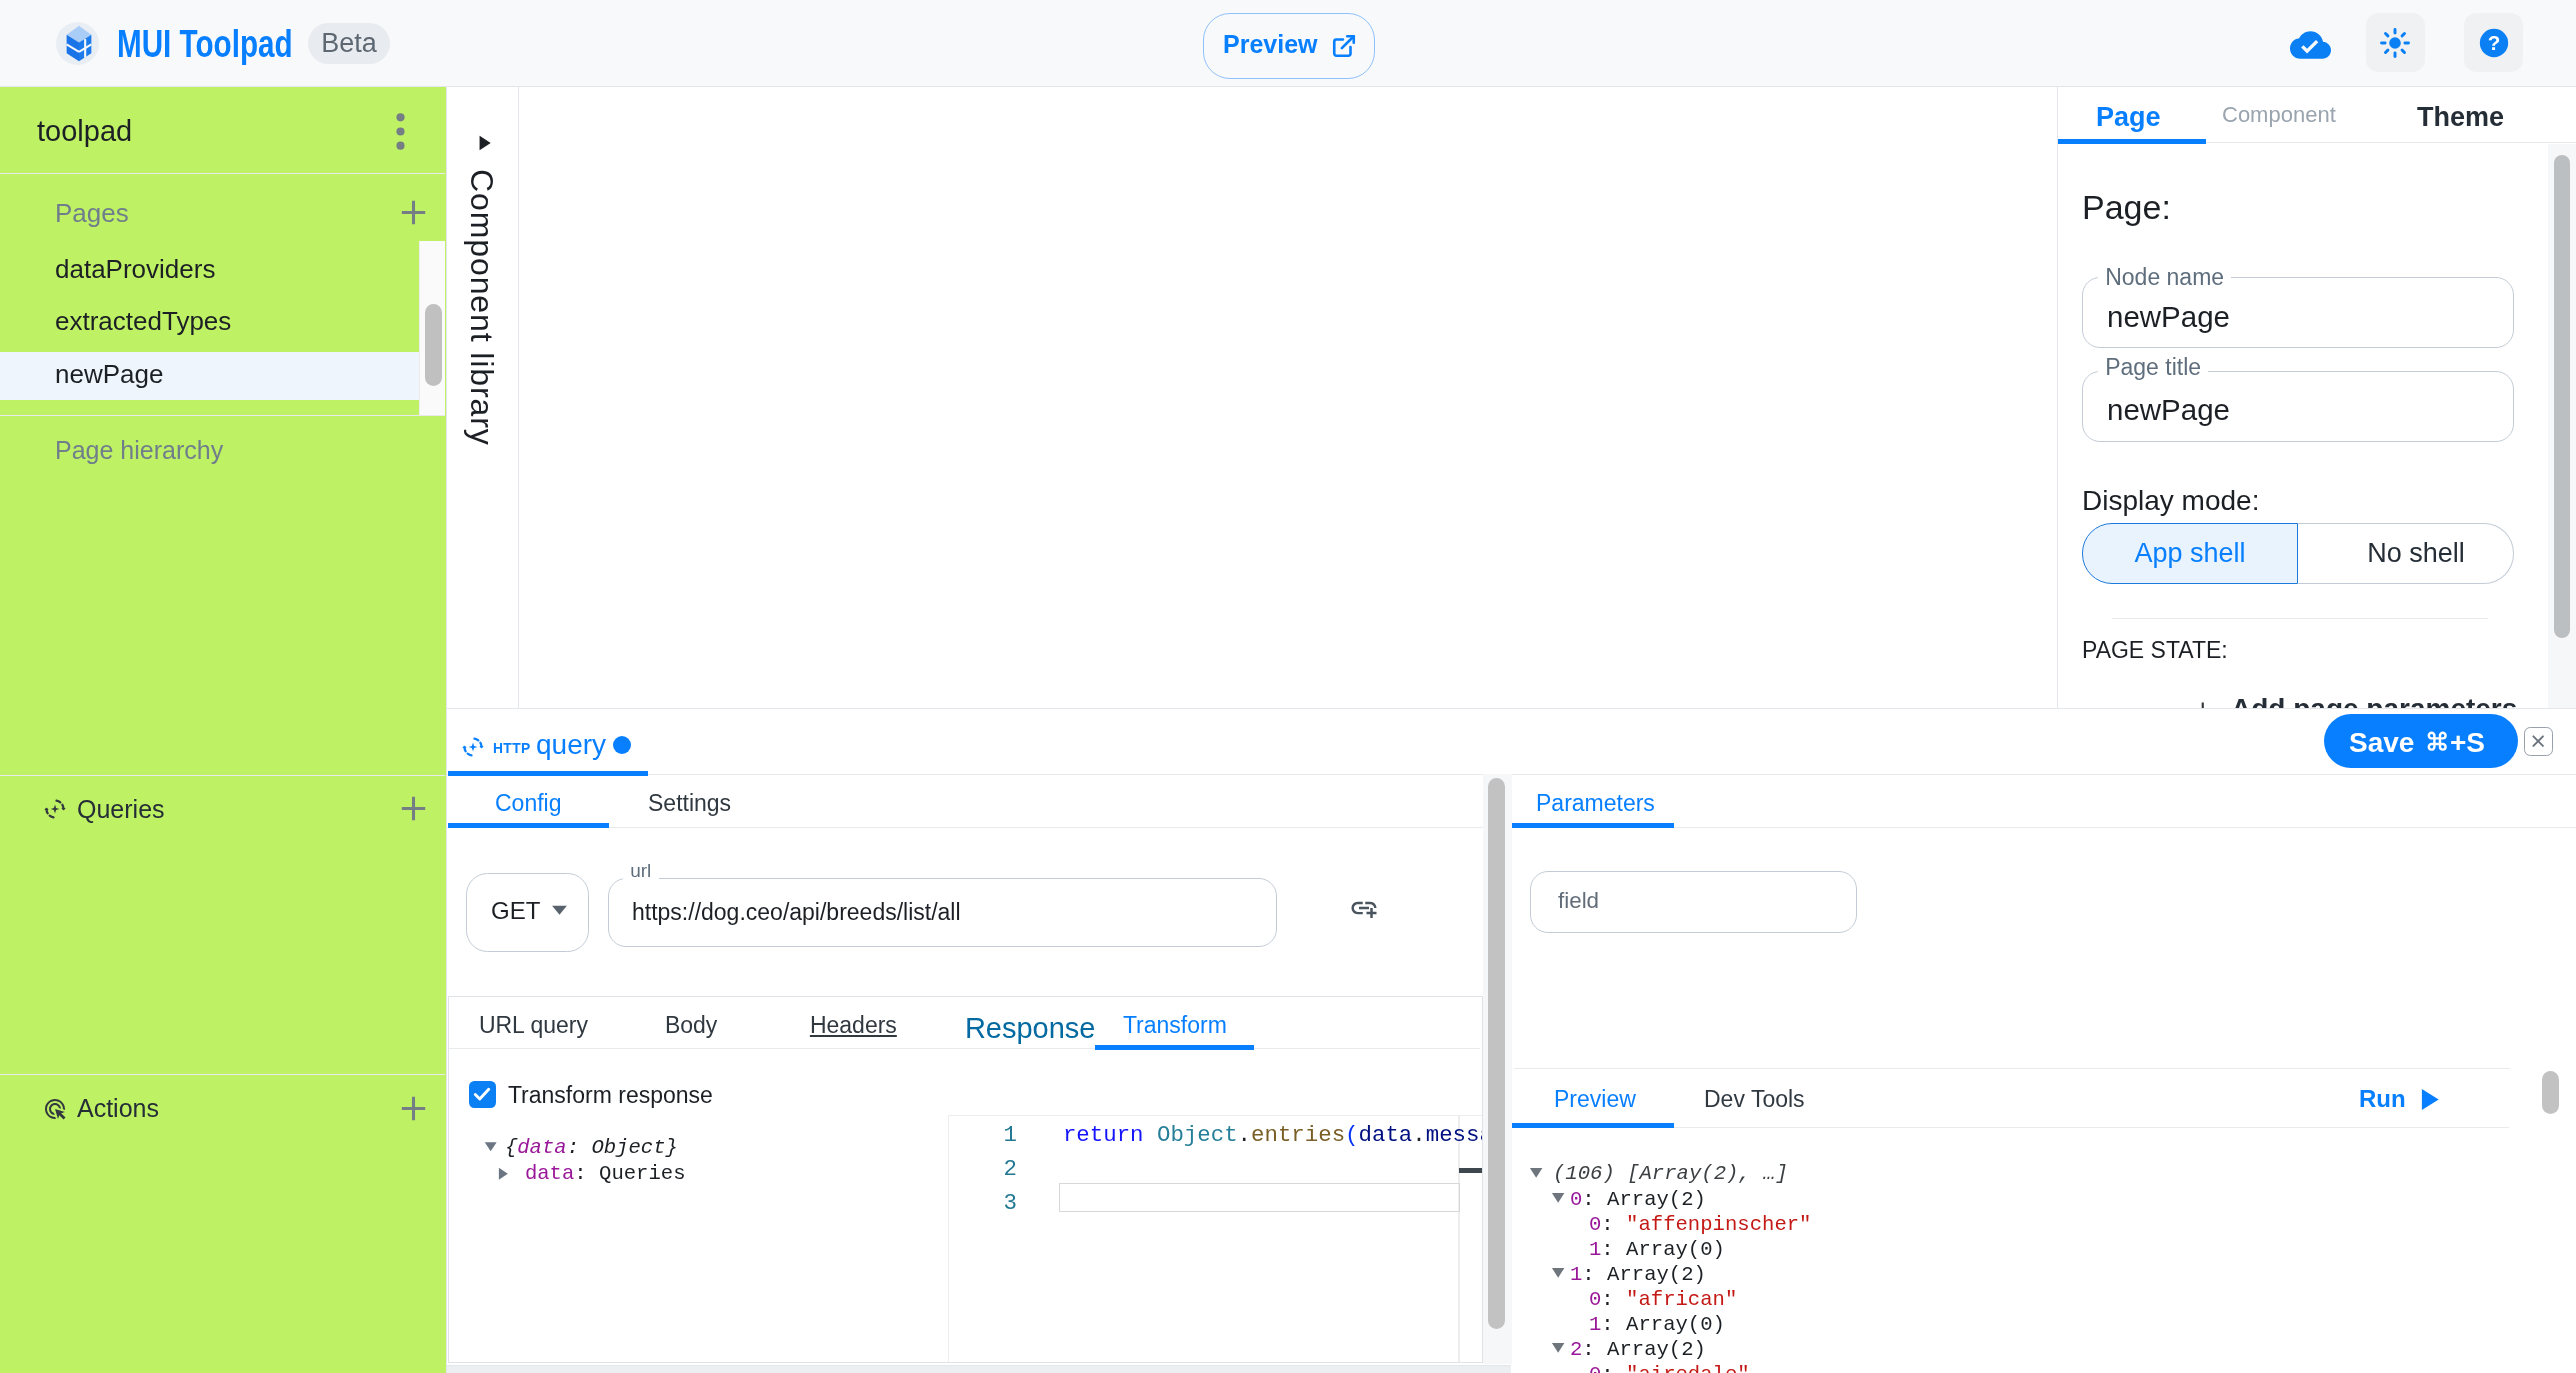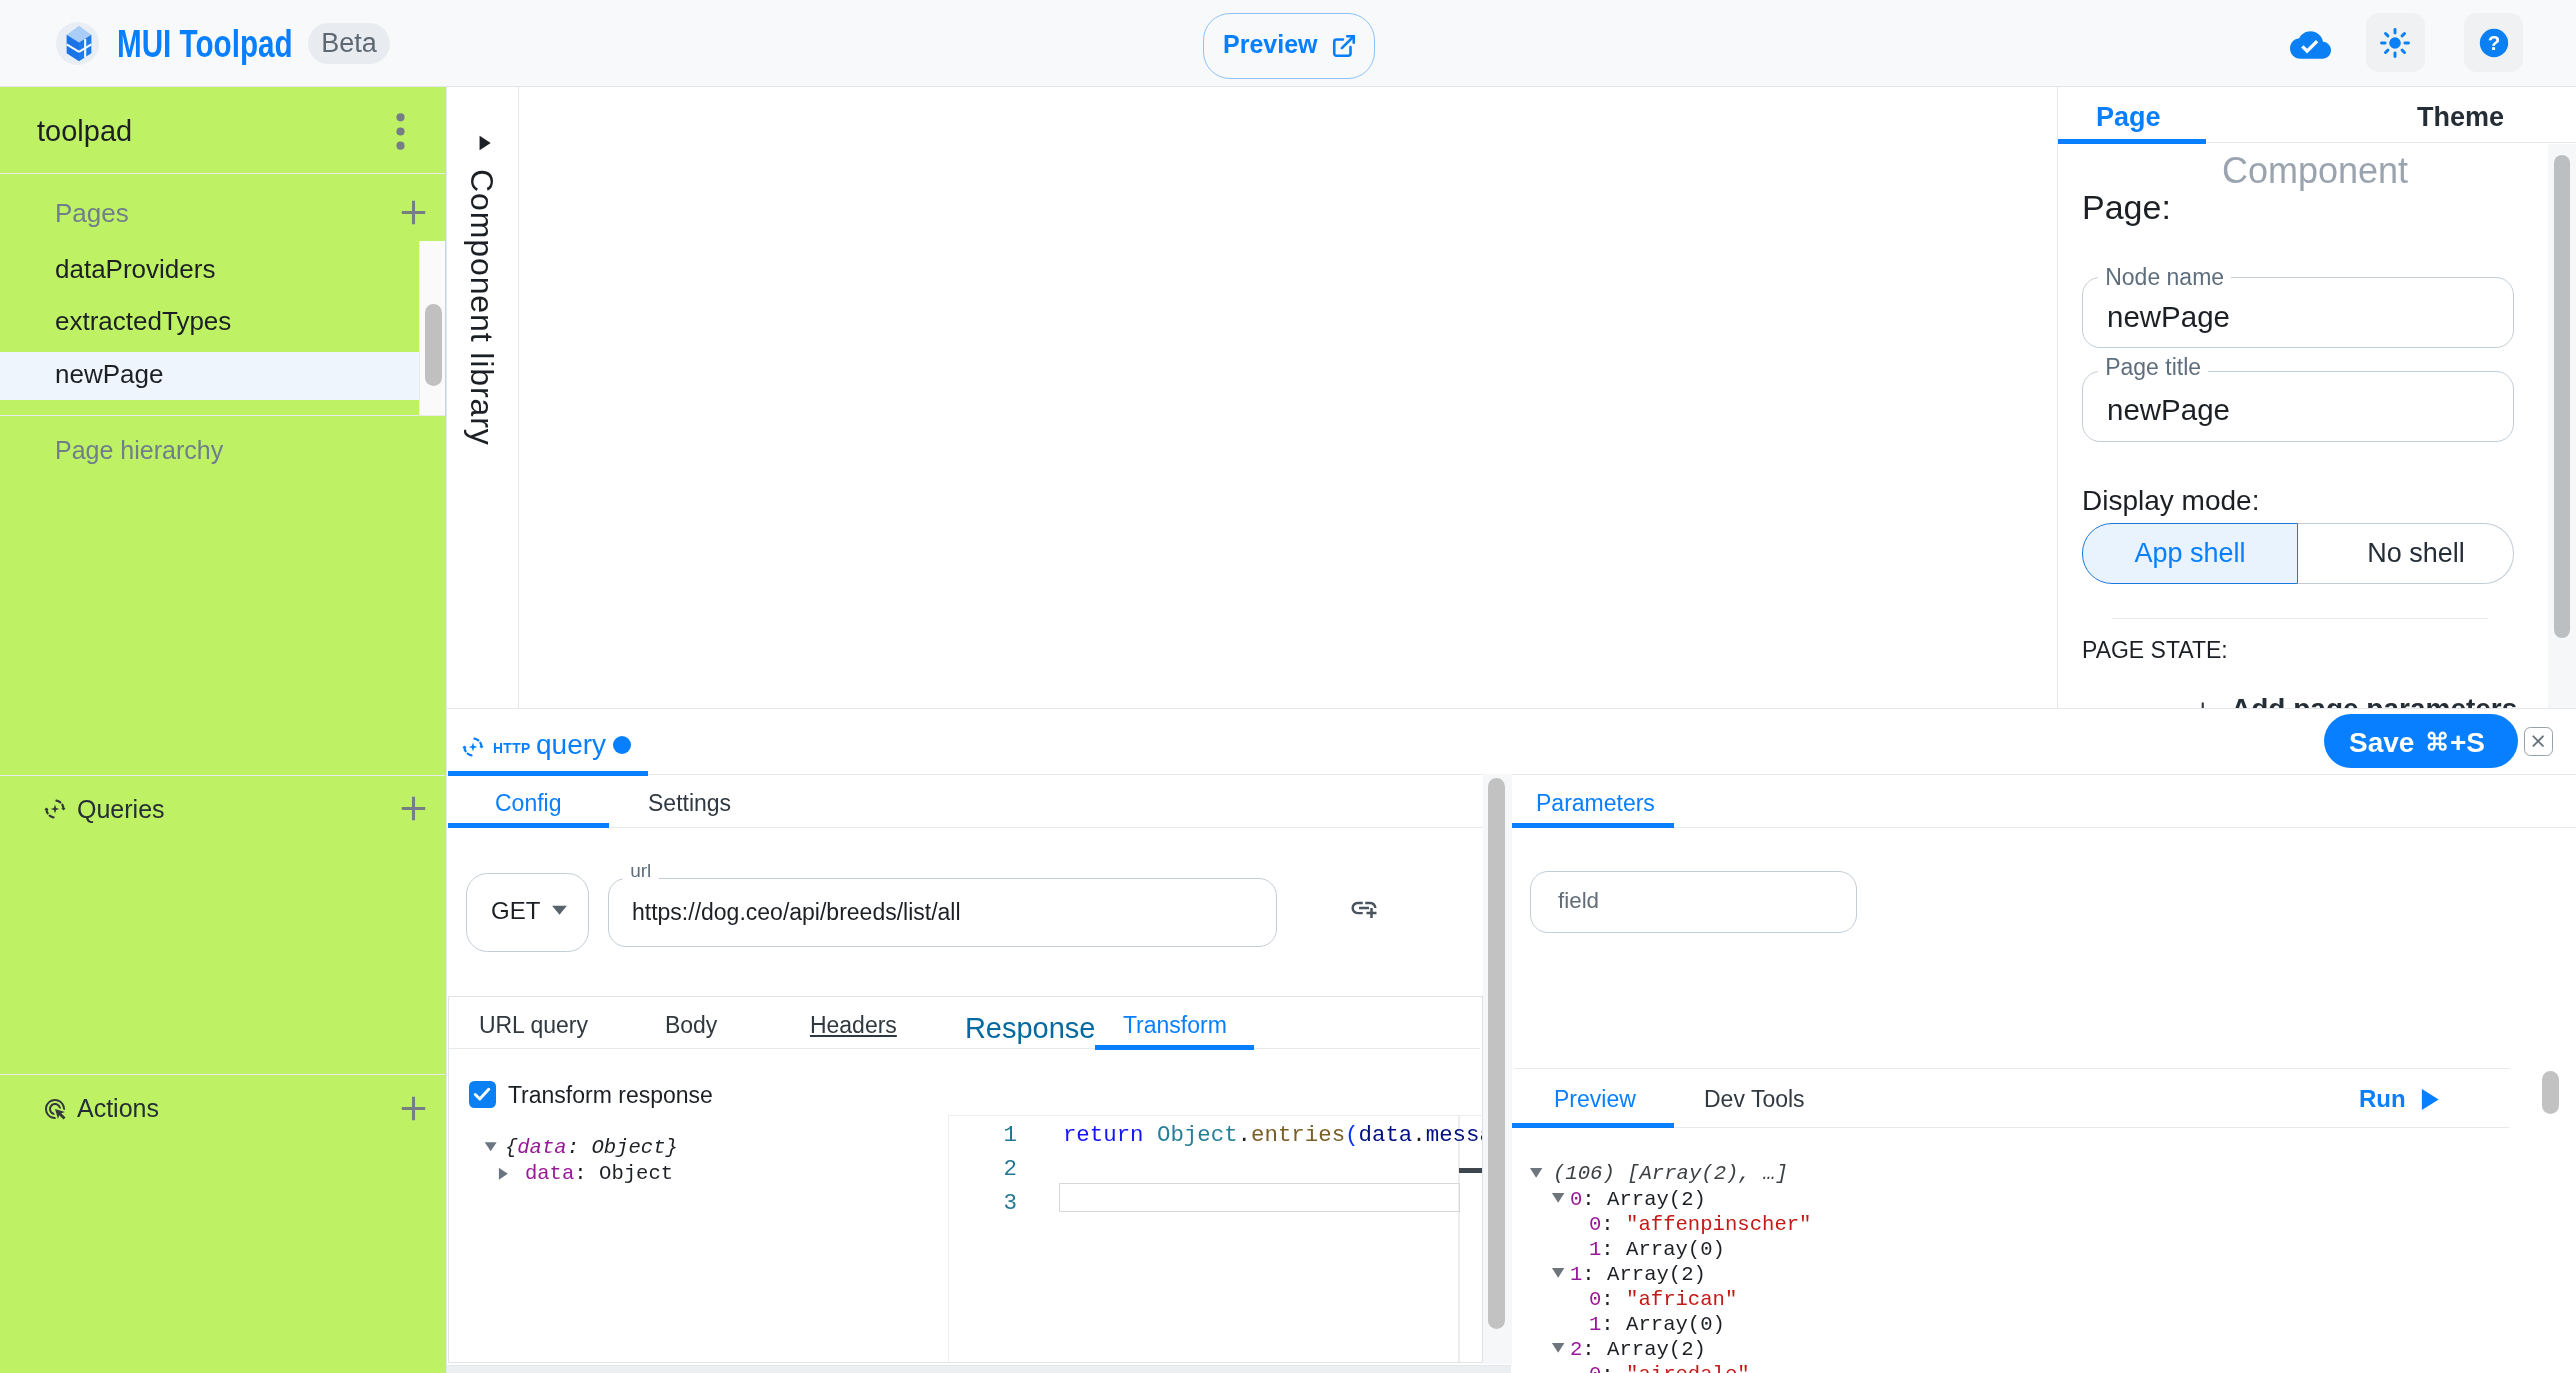--- a/index.html
+++ b/index.html
@@ -108,21 +108,21 @@
     <svg class="abs" style="left:31px;top:48px;" width="14.3" height="16" viewBox="0 0 18 20">
         <polygon points="2,1 16,10 2,19" fill="#1c2025"></polygon>
       </svg>
     <div class="abs" style="left:53px;top:82px;font-size:32px;letter-spacing:0.9px;color:#1c2025;white-space:nowrap;transform:rotate(90deg);transform-origin:0 0;">Component library</div>
   </div>
 
 
   <div class="abs" style="left:2057px;top:87px;width:519px;height:623px;background:#fff;border-left:1.8px solid #e3e7eb;">
     <div class="abs" style="left:0;top:55px;width:519px;border-bottom:1.8px solid #e8ebee;"></div>
     <div class="abs" style="left:38px;top:15px;font-size:27px;font-weight:bold;color:#077fff;">Page</div>
-    <div class="abs" style="left:164px;top:15px;font-size:36px;color:#9aa4af;margin-top:48px;">Component</div>
+    <div class="abs" style="left:164px;top:15px;font-size:22px;color:#9aa4af;">Component</div>
     <div class="abs" style="left:359px;top:15px;font-size:27px;font-weight:bold;color:#252d36;">Theme</div>
     <div class="abs" style="left:0;top:52px;width:148px;height:5.4px;background:#077fff;"></div>
 
     <div class="abs" style="left:24px;top:101px;font-size:34px;color:#1c2025;">Page:</div>
 
     <div class="abs" style="left:24px;top:190px;width:432px;height:71px;border:1.8px solid #c3ccd6;border-radius:18px;"></div>
     <div class="abs" style="left:40px;top:177px;background:#fff;padding:0 7.2px;font-size:23px;color:#5f6e7d;">Node name</div>
     <div class="abs" style="left:49px;top:213px;font-size:29.5px;">newPage</div>
     <div class="abs" style="left:24px;top:284px;width:432px;height:71px;border:1.8px solid #c3ccd6;border-radius:18px;"></div>
     <div class="abs" style="left:40px;top:267px;background:#fff;padding:0 7.2px;font-size:23px;color:#5f6e7d;">Page title</div>
@@ -204,21 +204,21 @@
         </svg>
       <div class="abs" style="left:59px;top:85px;font-size:23px;">Transform response</div>
 
       <svg class="abs" style="left:35px;top:144px;" width="13.4" height="11.6" viewBox="0 0 18 14">
           <polygon points="1,1 17,1 9,13" fill="#6b7682"></polygon>
         </svg>
       <div class="abs mono" style="left:56px;top:139px;font-size:20.6px;font-style:italic;"><span style="color:#1c2025;">{</span><span style="color:#991899;">data</span><span style="color:#1c2025;">: Object}</span></div>
       <svg class="abs" style="left:49px;top:170px;" width="10.7" height="13.4" viewBox="0 0 14 18">
           <polygon points="1,1 13,9 1,17" fill="#6b7682"></polygon>
         </svg>
-      <div class="abs mono" style="left:76px;top:165px;font-size:20.6px;"><span style="color:#991899;">data</span><span style="color:#1c2025;">: Object</span></div>
+      <div class="abs mono" style="left:76px;top:165px;font-size:20.6px;"><span style="color:#991899;">data</span><span style="color:#1c2025;">: Queries</span></div>
 
       <div class="abs" style="left:499px;top:118px;width:537px;height:249px;border-left:1.8px solid #ededed;border-top:1.8px solid #ededed;"></div>
       <div class="abs" style="left:1009px;top:118px;width:1.8px;height:249px;background:#ededed;"></div>
       <div class="abs mono" style="left:549px;top:121px;font-size:22.4px;color:#237893;line-height:34px;text-align:right;width:19px;">1<br>2<br>3</div>
       <div class="abs mono" style="left:614px;top:121px;font-size:22.4px;line-height:34px;white-space:nowrap;"><span style="color:#1414ff;">return</span> <span style="color:#267f99;">Object</span><span style="color:#1c2025;">.</span><span style="color:#795e26;">entries</span><span style="color:#0431fa;">(</span><span style="color:#001080;">data</span><span style="color:#1c2025;">.</span><span style="color:#001080;">messag</span></div>
       <div class="abs" style="left:1010px;top:171px;width:25px;height:5.4px;background:#3f474e;"></div>
       <div class="abs" style="left:610px;top:186px;width:401px;height:29px;border:1.8px solid #d6d9dc;"></div>
     </div>
 
     <div class="abs" style="left:1036px;top:65px;width:29px;height:590px;background:#f6f7f8;"></div>

